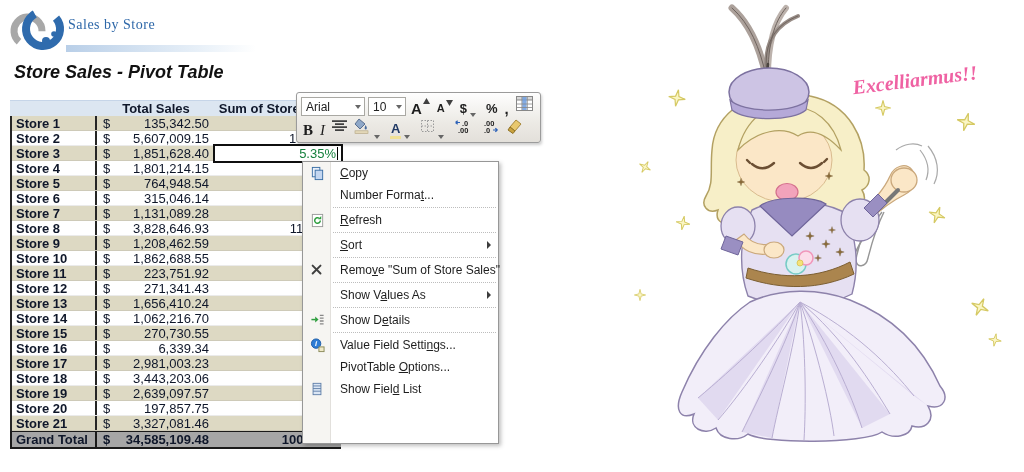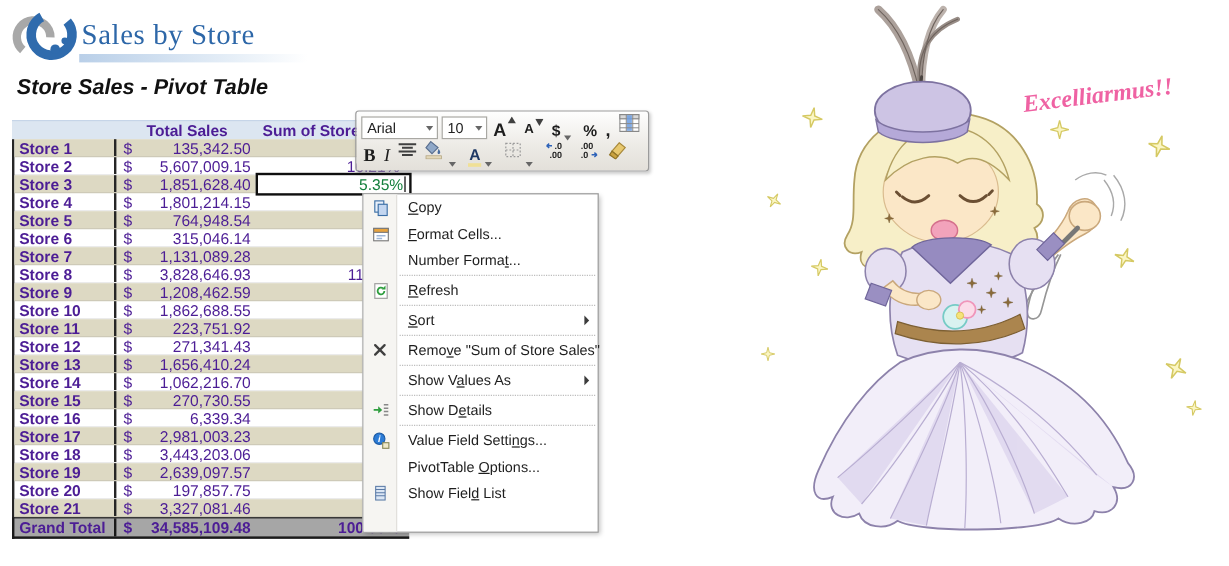--- a/index.html
+++ b/index.html
@@ -4,30 +4,30 @@
 <style>
   * { margin:0; padding:0; box-sizing:border-box; }
   html,body { width:1024px; height:472px; background:#fff; overflow:hidden;
               font-family:"Liberation Sans", sans-serif; }
   body { position:relative; }
 
   
   .logo { position:absolute; left:8px; top:3px; width:260px; height:56px; }
   .logo-mark { position:absolute; left:0; top:0; }
   .logo-text { position:absolute; left:60px; top:14px; font-family:"Liberation Serif", serif;
-               font-size:24px; color:#2d67a8; letter-spacing:0.5px; }
+               font-size:14px; color:#2d67a8; letter-spacing:0.5px; }
   .logo-bar  { position:absolute; left:58px; top:42px; width:190px; height:7px;
                background:linear-gradient(to right,#b9cfe8,#e8f0f8 70%,rgba(255,255,255,0)); }
 
   
   .page-title { position:absolute; left:14px; top:62px; font-size:18px; font-weight:bold;
                 font-style:italic; color:#111; }
 
   
-  .ptable { position:absolute; left:10px; top:100px; width:331px; font-size:13px; z-index:1; color:#4c1d95; }
+  .ptable { position:absolute; left:10px; top:100px; width:331px; font-size:13px; z-index:1; color:#0f172a; }
   .phead { display:flex; height:16px; line-height:16px; background:#dce6f1; font-weight:bold;
            border-top:1px solid #c6d5e8; }
   .phead .h1 { width:87px; }
   .phead .h2 { width:118px; text-align:center; }
   .phead .h3 { width:126px; text-align:center; white-space:nowrap; }
   .prows { border-left:2px solid #262626; }
   .trow { display:flex; height:15px; line-height:14px; border-bottom:1px solid rgba(120,120,120,0.15); }
   .trow.alt { background:#ddd9c3; }
   .trow .c1 { width:85px; font-weight:bold; padding:1px 0 0 4px; border-right:2px solid #262626; white-space:nowrap; }
   .trow .c2 { width:118px; display:flex; justify-content:space-between; padding:1px 6px 0 6px; white-space:nowrap; }
@@ -400,30 +400,20 @@
       <div class="menu-item">
         <span class="mi-icon">
           <svg width="15" height="15" viewBox="0 0 16 16">
             <rect x="2.5" y="1.5" width="8" height="10" fill="#e9f0fa" stroke="#3a6ea5"></rect>
             <rect x="5.5" y="4.5" width="8" height="10" fill="#c3d6f0" stroke="#3a6ea5"></rect>
           </svg>
         </span>
         <span class="mi-label"><u>C</u>opy</span>
       </div>
       <div class="menu-item">
-        <span class="mi-icon">
-          <svg width="15" height="15" viewBox="0 0 16 16">
-            <rect x="1.5" y="2.5" width="13" height="11" fill="#fff" stroke="#7a7a7a"></rect>
-            <rect x="1.5" y="2.5" width="13" height="3.5" fill="#e8a33d" stroke="#7a7a7a"></rect>
-            <path d="M4 9h8M4 11.5h5" stroke="#9db6d8" stroke-width="1.4"></path>
-          </svg>
-        </span>
-        <span class="mi-label"><u>F</u>ormat Cells...</span>
-      </div>
-      <div class="menu-item">
         <span class="mi-icon"></span>
         <span class="mi-label">Number Forma<u>t</u>...</span>
       </div>
       <div class="menu-sep"></div>
       <div class="menu-item">
         <span class="mi-icon">
           <svg width="15" height="15" viewBox="0 0 16 16">
             <rect x="2.5" y="1.5" width="11" height="13" fill="#fff" stroke="#9a9a9a"></rect>
             <path d="M11 8a3 3 0 1 1-1.2-2.4" fill="none" stroke="#2f9e3f" stroke-width="1.6"></path>
             <path d="M12 3.2v3.4H8.6z" fill="#2f9e3f"></path>

